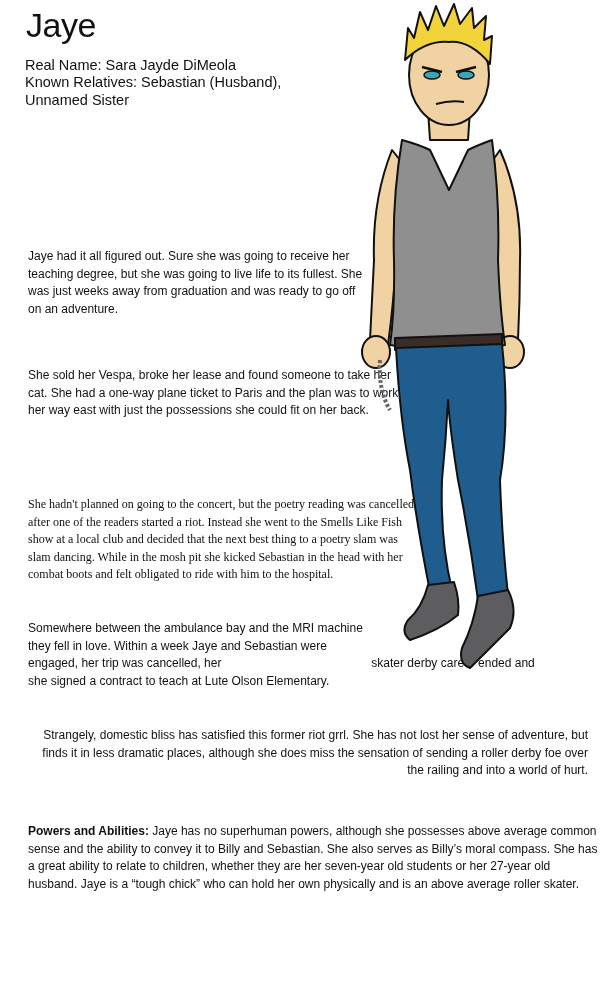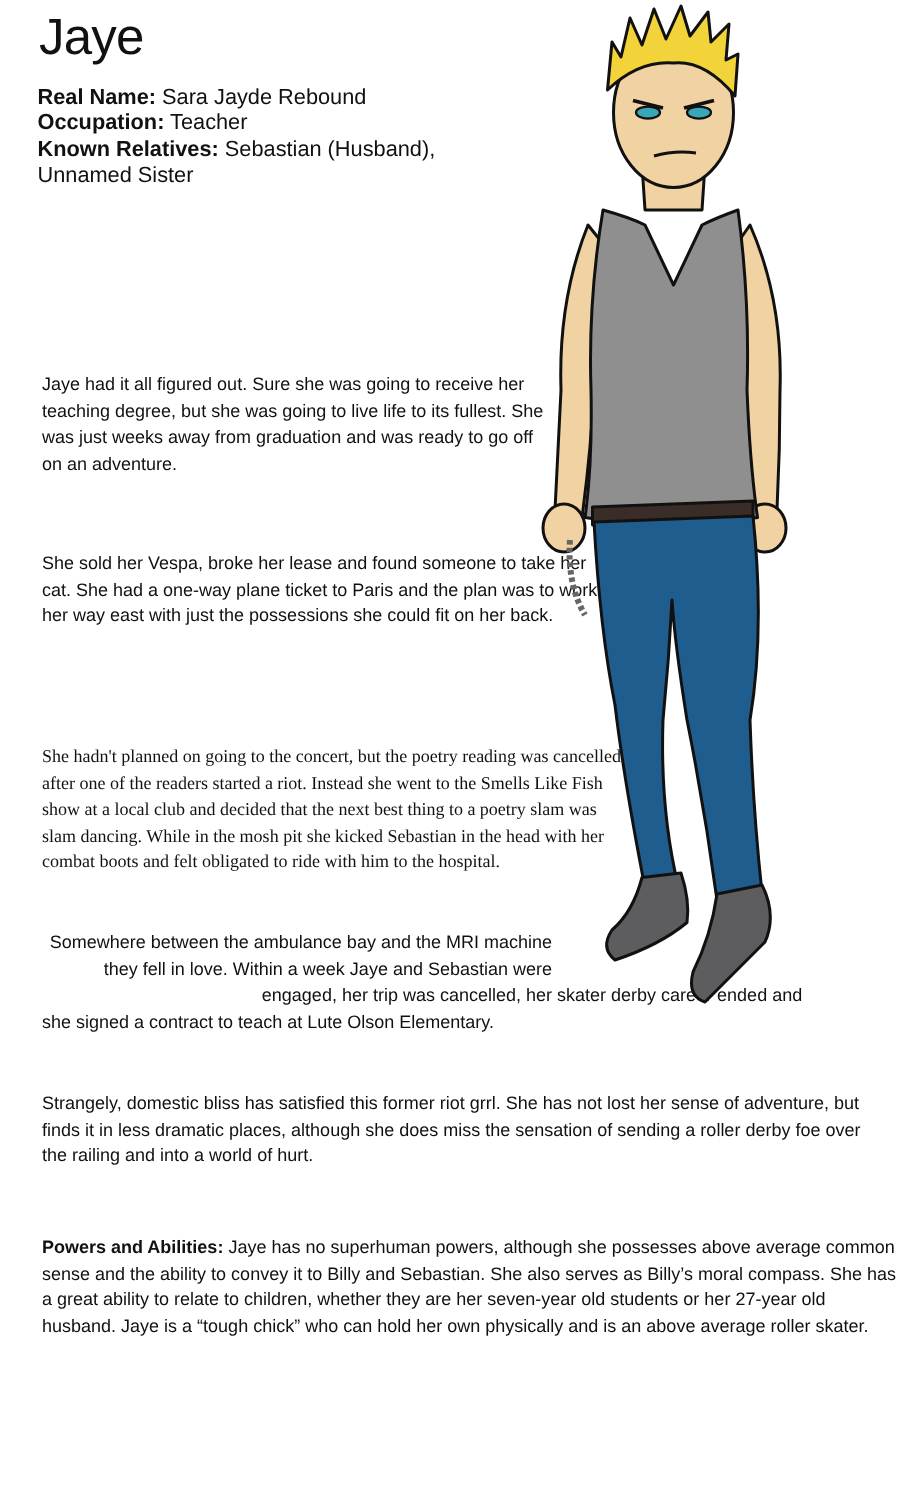--- a/index.html
+++ b/index.html
@@ -1,39 +1,38 @@
 <!DOCTYPE html>
 <html><head>
   <meta charset="utf-8">
   <style>
     html, body { margin:0; padding:0; background:#ffffff; }
     body { width:600px; height:1000px; position:relative; overflow:hidden;
            font-family:"Liberation Sans", sans-serif; color:#111; }
     .title { position:absolute; left:26px; top:6px; font-size:34px; font-weight:normal; letter-spacing:-0.5px; }
     .info { position:absolute; left:25px; top:57px; width:330px; font-size:14.5px; line-height:17.4px; }
     .info .row { margin:0; }
-    .info b { font-weight:bold; }
+    .info b { font-weight:normal; }
     .para { position:absolute; font-size:12px; line-height:17.6px; margin:0; }
     .p1 { left:28px; top:248px; width:340px; }
     .p2 { left:28px; top:367px; width:375px; }
     .p3 { left:28px; top:496px; width:395px;font-family:Liberation Serif, serif; }
     .p4 { left:28px; top:620px; width:520px; }
-    .p5 { left:28px; top:727px; width:560px; }
+    .p5 { left:28px; top:727px; width:560px;text-align:right; }
     .p6 { left:28px; top:823px; width:570px; }
-    .p4 span.w { display:inline-block; width:340px;text-align:right; }
+    .p4 span.w { display:inline-block; width:340px; }
     .figure { position:absolute; left:350px; top:0px; width:230px; height:690px; }
   </style>
 </head>
 <body>
 
 <div class="title">Jaye</div>
 
 <div class="info">
-  <p class="row"><b>Real Name:</b> <span>Sara Jayde Rebound</span></p>
-  <p class="row"><b>Occupation:</b> <span>Teacher</span></p>
+  <p class="row"><b>Real Name:</b> <span>Sara Jayde DiMeola</span></p>
   <p class="row" style="width:300px"><b>Known Relatives:</b> <span>Sebastian (Husband), Unnamed Sister</span></p>
 </div>
 
 <p class="para p1">Jaye had it all figured out. Sure she was going to receive her teaching degree, but she was going to live life to its fullest. She was just weeks away from graduation and was ready to go off on an adventure.</p>
 <p class="para p2">She sold her Vespa, broke her lease and found someone to take her cat. She had a one-way plane ticket to Paris and the plan was to work her way east with just the possessions she could fit on her back.</p>
 <p class="para p3">She hadn't planned on going to the concert, but the poetry reading was cancelled after one of the readers started a riot. Instead she went to the Smells Like Fish show at a local club and decided that the next best thing to a poetry slam was slam dancing. While in the mosh pit she kicked Sebastian in the head with her combat boots and felt obligated to ride with him to the hospital.</p>
 <p class="para p4"><span class="w">Somewhere between the ambulance bay and the MRI machine they fell in love. Within a week Jaye and Sebastian were engaged, her trip was cancelled, her</span> <span>skater derby career ended and she signed a contract to teach at Lute Olson Elementary.</span></p>
 <p class="para p5">Strangely, domestic bliss has satisfied this former riot grrl. She has not lost her sense of adventure, but finds it in less dramatic places, although she does miss the sensation of sending a roller derby foe over the railing and into a world of hurt.</p>
 <p class="para p6"><b>Powers and Abilities:</b> <span>Jaye has no superhuman powers, although she possesses above average common sense and the ability to convey it to Billy and Sebastian. She also serves as Billy’s moral compass. She has a great ability to relate to children, whether they are her seven-year old students or her 27-year old husband. Jaye is a “tough chick” who can hold her own physically and is an above average roller skater.</span></p>
 

